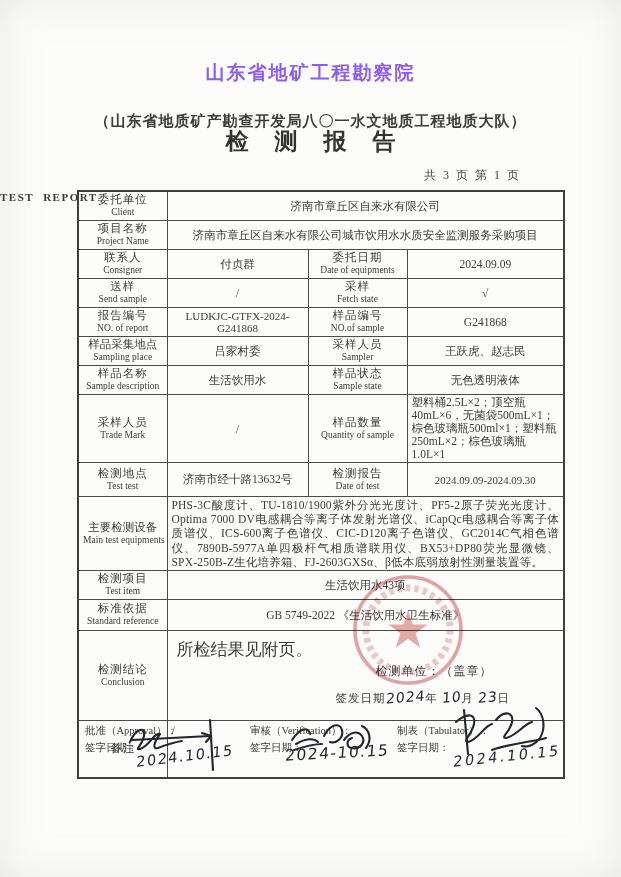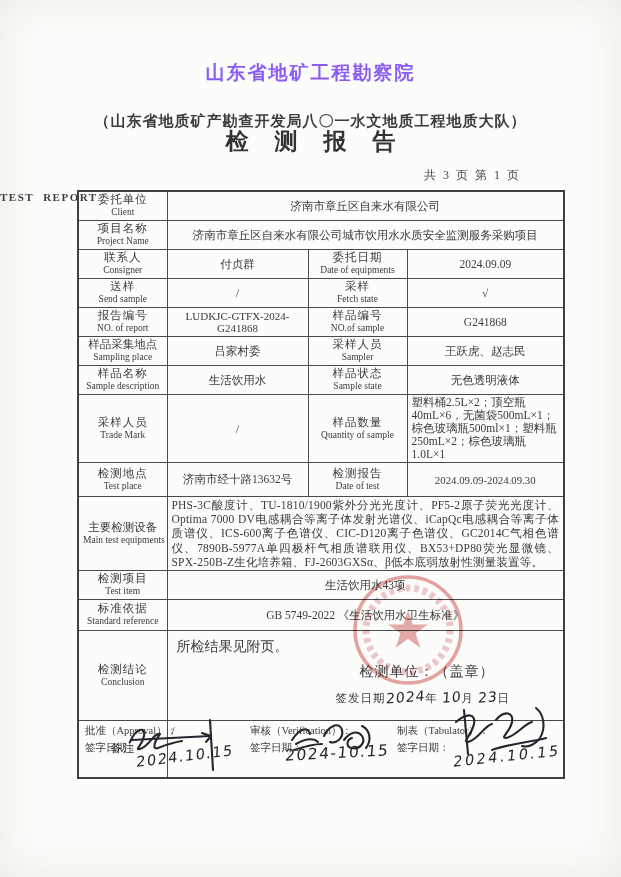--- a/index.html
+++ b/index.html
@@ -30,22 +30,22 @@
     font-size:11.5px;color:#3a3a3a;overflow:hidden;}
   table.report{border:2px solid #3f3f3d;}
   td.lbl{text-align:center;line-height:13px;}
   .lbl-cn{display:block;font-size:11.5px;letter-spacing:1px;}
   .lbl-en{display:block;font-size:9.5px;white-space:nowrap;letter-spacing:0;}
   td.val{text-align:center;}
   td.val-left{text-align:left;padding-left:8px;}
   td.equip{font-size:10.8px;line-height:14.2px;text-align:justify;padding:3px 6px;letter-spacing:.2px;}
   td.tiny{font-size:6px;line-height:13px;text-align:left;padding:1px 2px;letter-spacing:0;}
   td.concl{position:relative;padding:0;}
-  .concl-note{position:absolute;left:9px;top:7px;font-size:14px;}
-  .concl-unit{position:absolute;left:192px;top:32px;font-size:14px;letter-spacing:1px;}
+  .concl-note{position:absolute;left:9px;top:7px;font-size:17px;}
+  .concl-unit{position:absolute;left:208px;top:32px;font-size:12px;letter-spacing:1px;}
   .concl-issue{position:absolute;left:168px;top:58px;font-size:11.5px;letter-spacing:1px;}
   
   .foot{position:absolute;font-size:10.5px;color:#3c3c3c;line-height:17px;}
   .foot-1{left:85px;top:722px;}
   .foot-2{left:250px;top:722px;}
   .foot-3{left:397px;top:722px;}
   
   .hw{font-family:"DejaVu Sans",sans-serif;color:#23262e;}
   .hw-inline{display:inline-block;font-size:14px;transform:rotate(-4deg) skewX(-8deg);
     letter-spacing:1px;font-weight:500;}
@@ -169,21 +169,21 @@
       <td class="lbl">
         <span class="lbl-cn">样品数量</span>
         <span class="lbl-en">Quantity of sample</span>
           </td>
       <td class="tiny">塑料桶2.5L×2；顶空瓶40mL×6，无菌袋500mL×1；棕色玻璃瓶500ml×1；塑料瓶250mL×2；棕色玻璃瓶1.0L×1</td>
     </tr>
 
     <tr style="height:34px">
       <td class="lbl">
         <span class="lbl-cn">检测地点</span>
-        <span class="lbl-en">Test place</span>
+        <span class="lbl-en">Test test</span>
           </td>
       <td class="val">济南市经十路13632号</td>
       <td class="lbl">
         <span class="lbl-cn">检测报告</span>
         <span class="lbl-en">Date of test</span>
           </td>
       <td class="val" style="font-size:10.8px">2024.09.09-2024.09.30</td>
     </tr>
 
     <tr style="height:71px">

